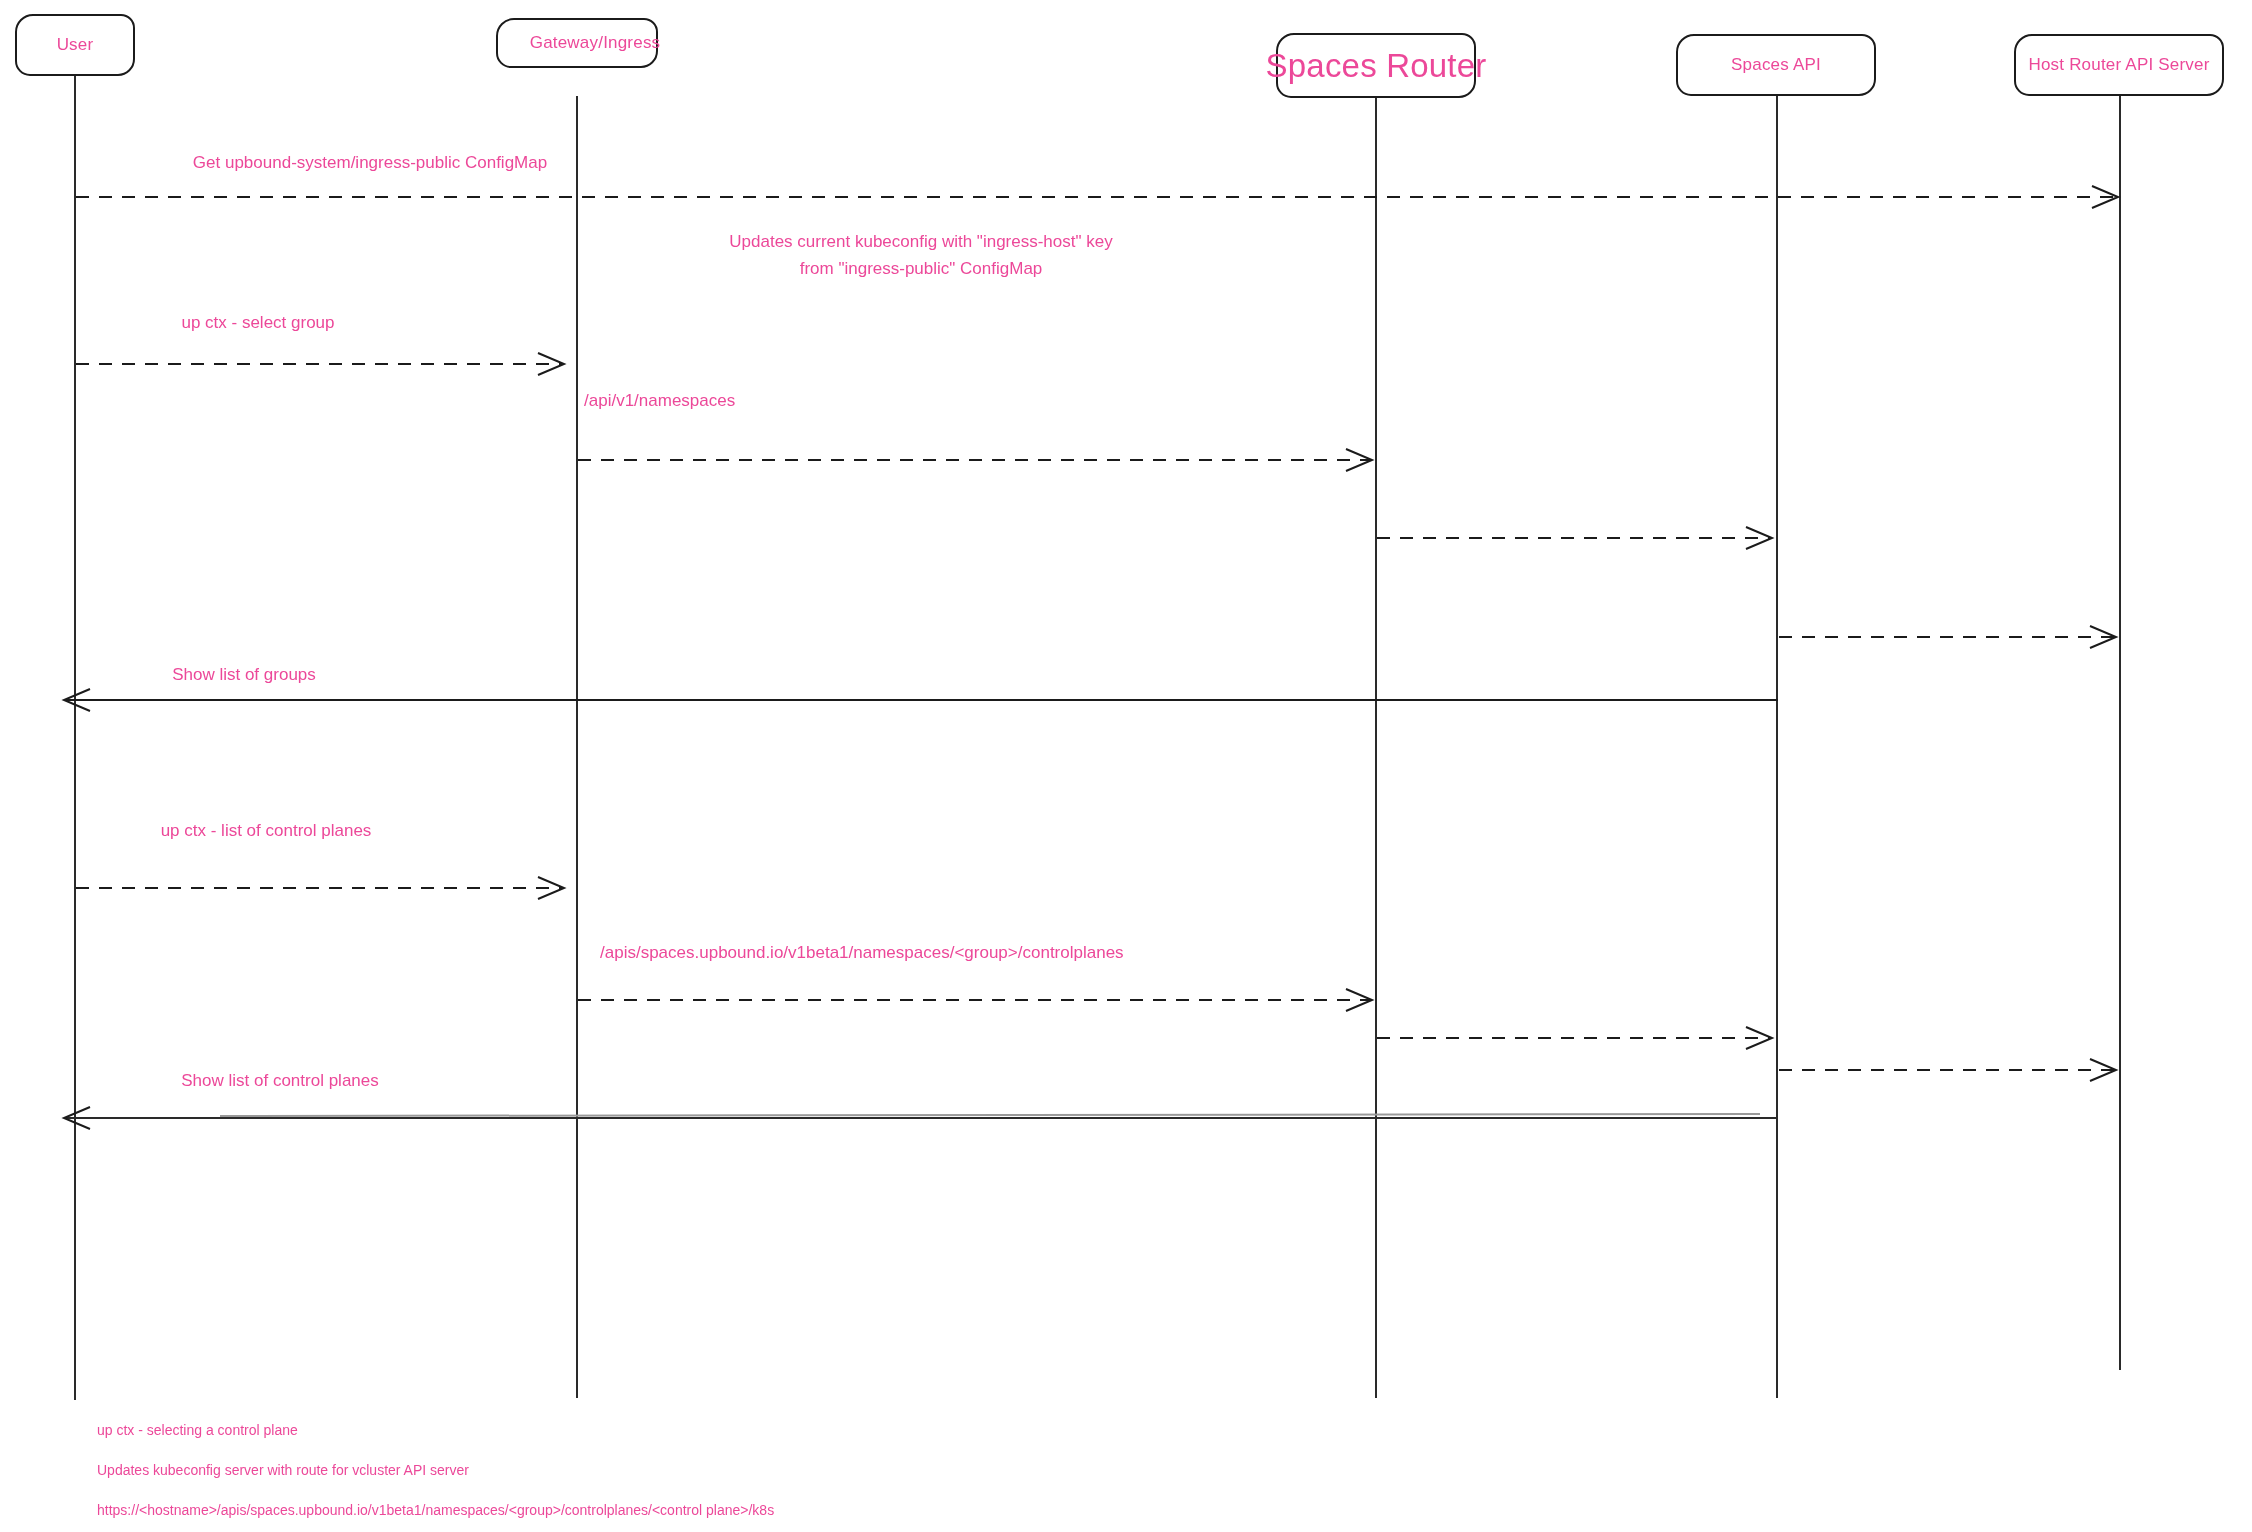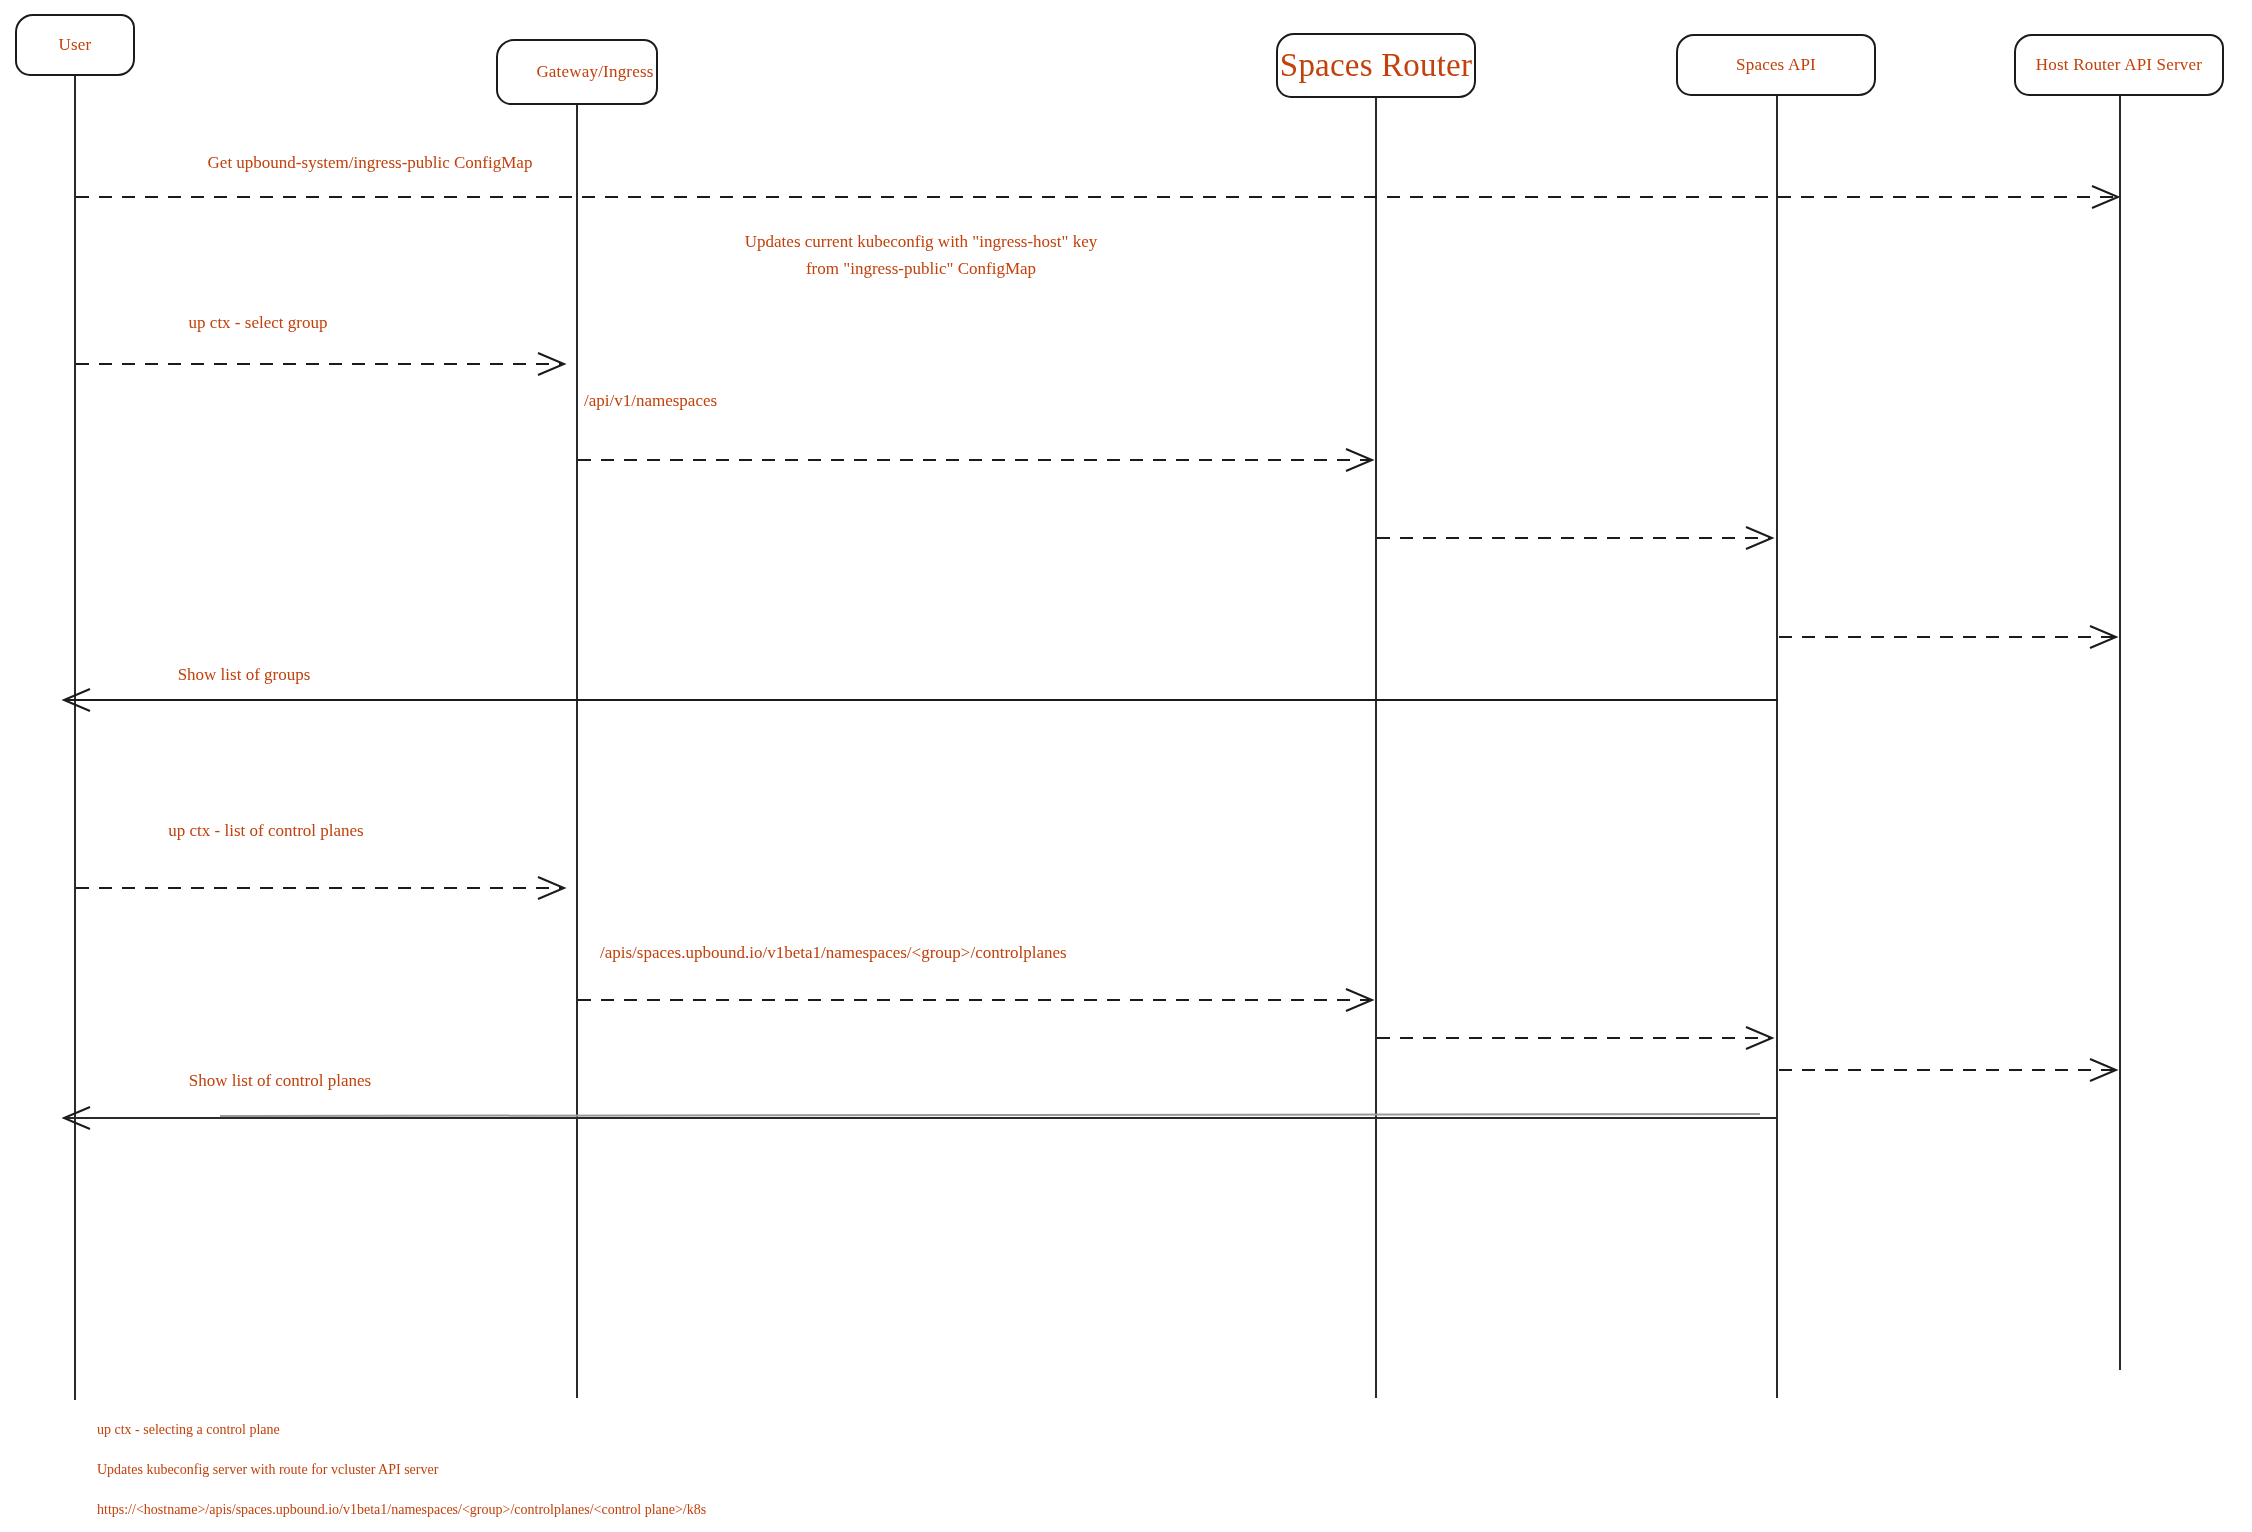--- a/index.html
+++ b/index.html
@@ -5,22 +5,22 @@
   html, body {
     margin: 0;
     padding: 0;
     background: #ffffff;
   }
   .stage {
     position: relative;
     width: 2252px;
     height: 1532px;
     background: #ffffff;
-    font-family: Liberation Serif, serif;
-    color: #c2410c;
+    font-family: Liberation Sans, sans-serif;
+    color: #ec4899;
     overflow: hidden;
   }
   .actor {
     position: absolute;
     box-sizing: border-box;
     border: 2px solid #1b1b1b;
     border-radius: 18px 14px 17px 15px;
     background: #ffffff;
     display: flex;
     align-items: center;
@@ -71,21 +71,21 @@
   }
 </style>
 </head>
 <body>
 
 <div class="stage">
 
   <div class="actor" style="left:15px; top:14px; width:120px; height:62px;">
     <span class="actor-label">User</span>
   </div>
-  <div class="actor" style="left:496px; top:39px; width:162px; height:66px;padding-left:36px;">
+  <div class="actor" style="left:496px; top:18px; width:162px; height:50px;padding-left:36px;">
     <span class="actor-label">Gateway/Ingress</span>
   </div>
   <div class="actor big" style="left:1276px; top:33px; width:200px; height:65px;">
     <span class="actor-label">Spaces Router</span>
   </div>
   <div class="actor" style="left:1676px; top:34px; width:200px; height:62px;">
     <span class="actor-label">Spaces API</span>
   </div>
   <div class="actor" style="left:2014px; top:34px; width:210px; height:62px;">
     <span class="actor-label">Host Router API Server</span>

